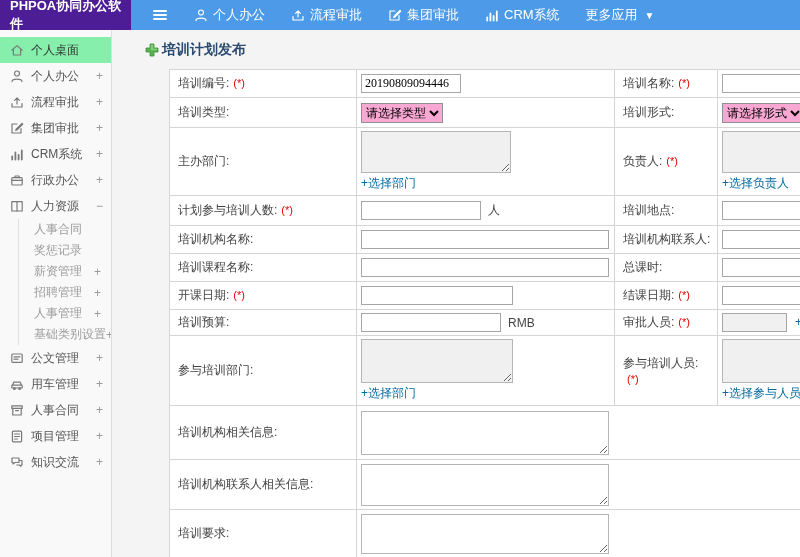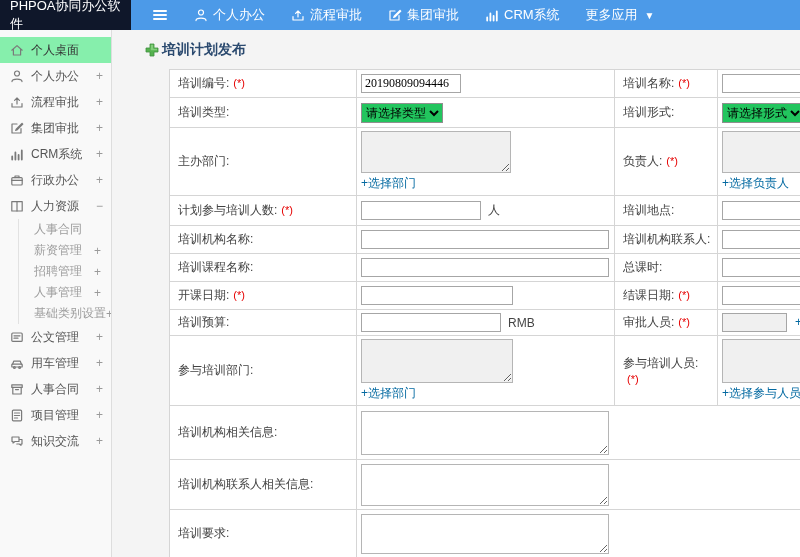--- a/index.html
+++ b/index.html
@@ -5,21 +5,21 @@
   * { box-sizing: border-box; margin: 0; padding: 0; }
   html, body { width: 800px; height: 557px; overflow: hidden; }
   body {
     font-family: "Liberation Sans", "DejaVu Sans", sans-serif;
     background: #f4f4f4;
     font-size: 12px;
     color: #424242;
   }
   
   .header { height: 30px; background: #4c9ae8; display: flex; align-items: stretch; color: #fff; }
-  .logo { width: 131px; background: #0f172a; font-size: 13px; font-weight: normal;
+  .logo { width: 131px; background: #4c1d95; font-size: 13px; font-weight: bold;
           display: flex; align-items: center; padding-left: 10px; letter-spacing: 0; }
   .burger { display: flex; flex-direction: column; justify-content: center; gap: 2px;
             padding: 0 14px 0 22px; cursor: pointer; }
   .burger span { display: block; width: 14px; height: 2px; background: #fff; border-radius: 1px; }
   .topnav { display: flex; align-items: stretch; }
   .nav-item { display: flex; align-items: center; gap: 5px; padding: 0 13px;
               font-size: 13px; cursor: pointer; white-space: nowrap; }
   .nav-item svg { display: block; }
   .caret { font-size: 10px; margin-left: 2px; }
   
@@ -44,21 +44,21 @@
                background: #fff; table-layout: fixed; }
   td { border: 1px solid #d5d5d5; font-size: 12px; color: #424242; vertical-align: middle; }
   td.lbl { padding: 4px 4px 4px 8px; }
   td.fld { padding: 3px 4px; }
   .req { color: #e60000; margin-left: 4px; font-size: 11px; }
   input.txt { height: 19px; border: 1px solid #a6a6a6; font-size: 12px; padding: 1px 3px;
               background: #fff; vertical-align: middle; font-family: Liberation Serif, serif; }
   textarea.ta { border: 1px solid #b5b5b5; font-size: 12px; display: block;
                 background: #fff; resize: both; font-family: inherit; }
   .grayfield { background: #f0f0f0 !important; }
-  select.sel { font-size: 12px; height: 20px; border: 1px solid #8f8f8f; background: #22c55e;
+  select.sel { font-size: 12px; height: 20px; border: 1px solid #8f8f8f; background: #f9a8d4;
                font-family: inherit; vertical-align: middle; }
   a.lnk { color: #0369a1; font-size: 12px; text-decoration: none; cursor: pointer; white-space: nowrap; }
   .stack a.lnk { display: inline-block; margin-top: 2px; }
   .suffix { margin-left: 7px; color: #444; vertical-align: middle; }
   .rlink { margin-left: 8px; vertical-align: middle; }
 </style>
 </head>
 <body>
 
 <div class="header">
@@ -162,20 +162,23 @@
       <div class="side-item">
         <span class="sicon"><svg width="14" height="14" viewBox="0 0 14 14" fill="none" stroke="currentColor" stroke-width="1.2" stroke-linecap="round" stroke-linejoin="round">
             <rect x="1.8" y="2.6" width="10.4" height="9.4"></rect>
             <path d="M7 2.6V12"></path>
           </svg></span>
         <span>人力资源</span>
         <span class="expand">−</span>
       </div>
       <div class="side-item sub">
         <span>人事合同</span>
+      </div>
+      <div class="side-item sub">
+        <span>奖惩记录</span>
       </div>
       <div class="side-item sub">
         <span>薪资管理</span>
         <span class="expand">+</span>
       </div>
       <div class="side-item sub">
         <span>招聘管理</span>
         <span class="expand">+</span>
       </div>
       <div class="side-item sub">

